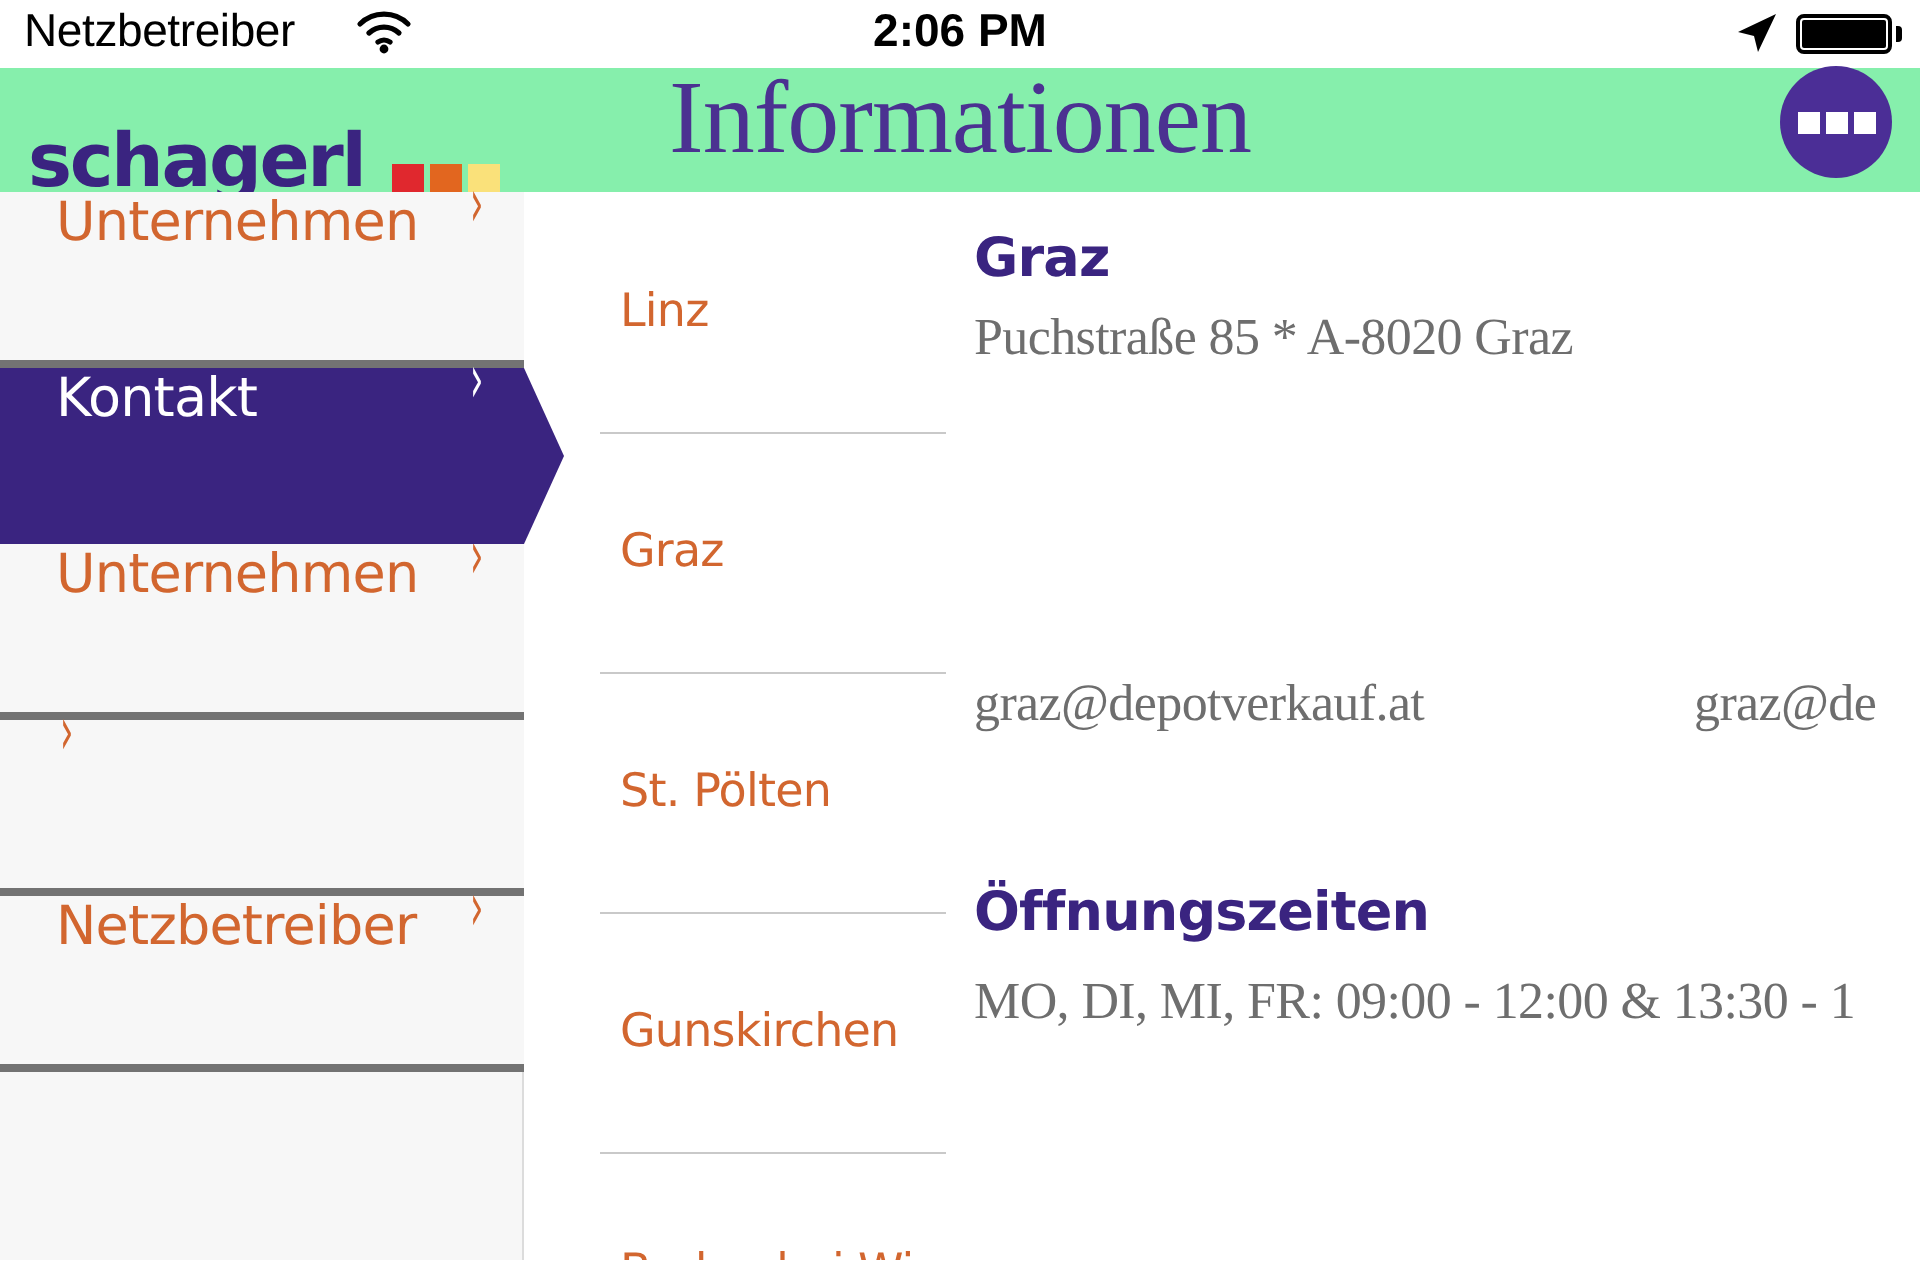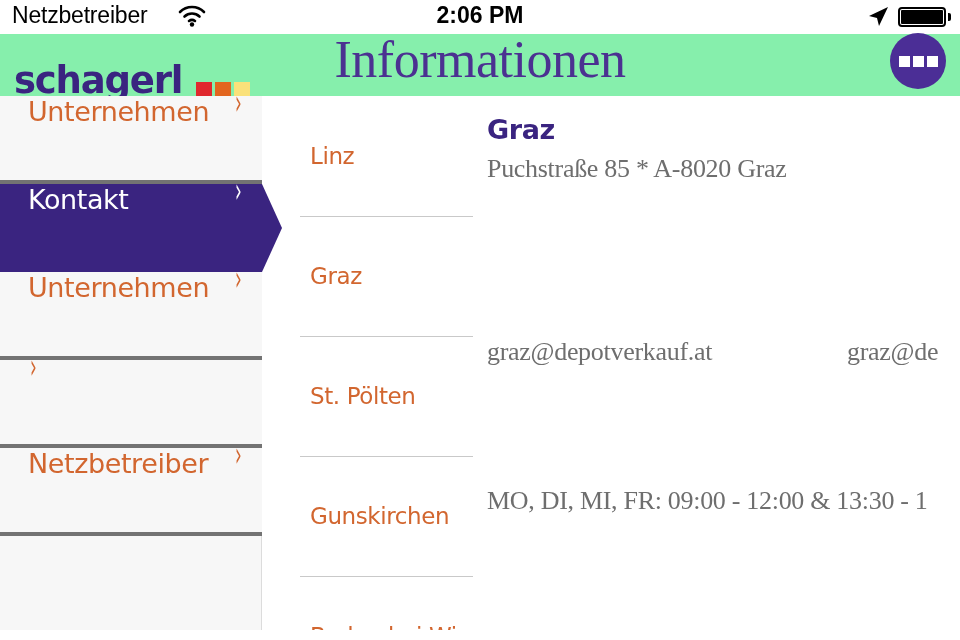--- a/index.html
+++ b/index.html
@@ -248,16 +248,17 @@
     </div>
   </div>
 
   <div class="content">
     <div class="c-heading h-graz">Graz</div>
     <div class="c-text t-addr">Puchstraße 85 * A-8020 Graz</div>
 
     <div class="c-text t-mail2">graz@de</div>
     <div class="c-text t-mail1">graz@depotverkauf.at</div>
 
+    <div class="c-heading h-open">Öffnungszeiten</div>
     <div class="c-text t-hours">MO, DI, MI, FR: 09:00 - 12:00 &amp; 13:30 - 1</div>
   </div>
 
 </div>
 
 </body></html>

